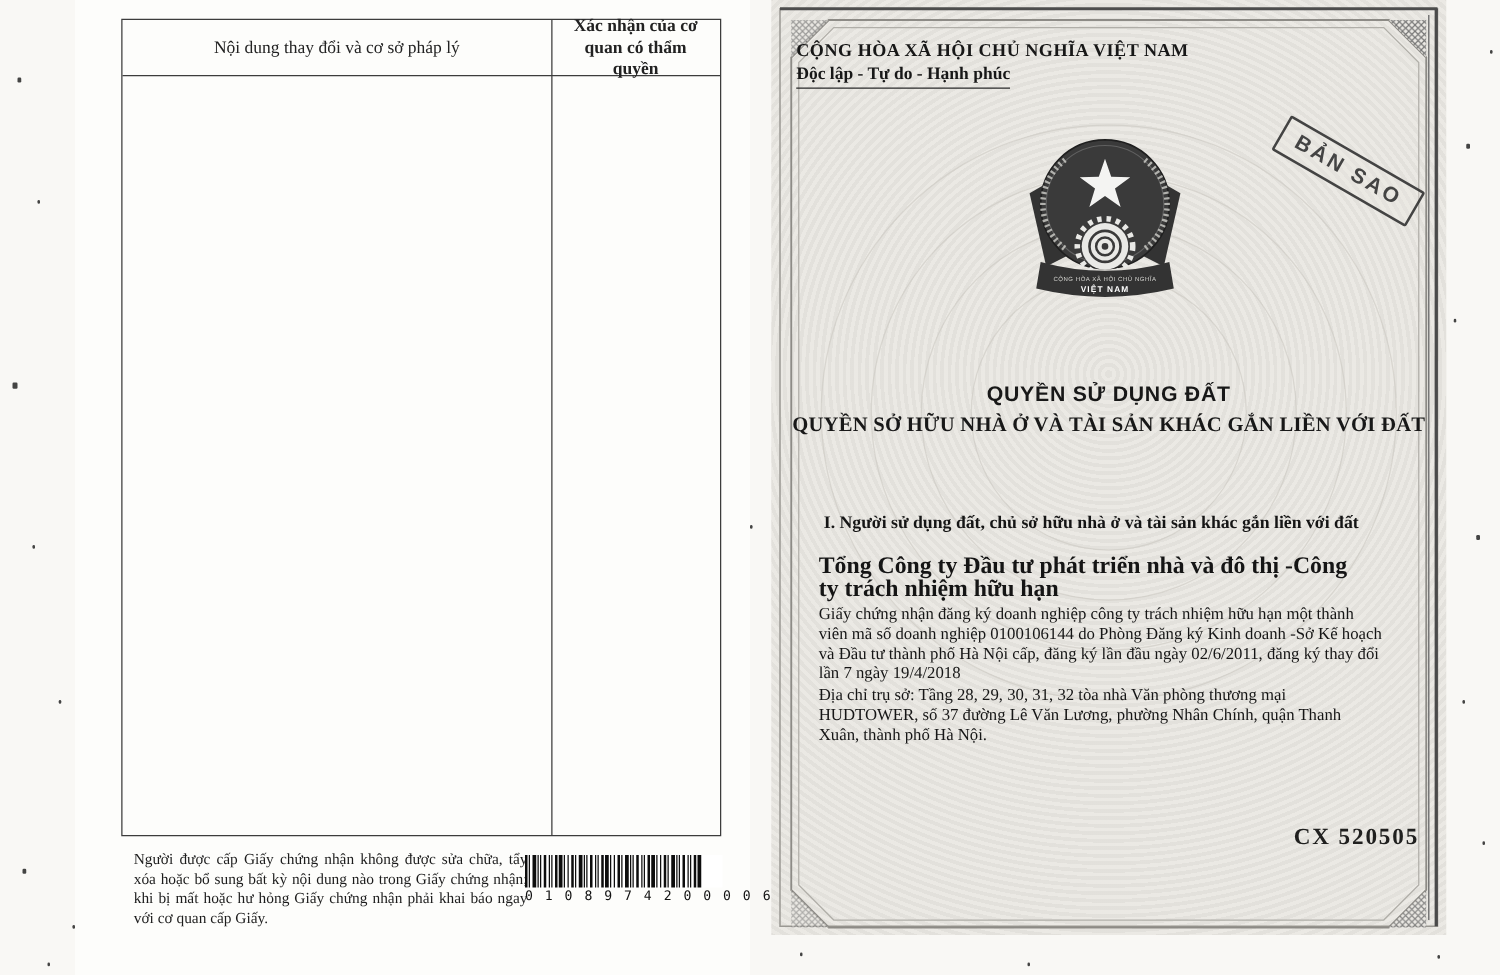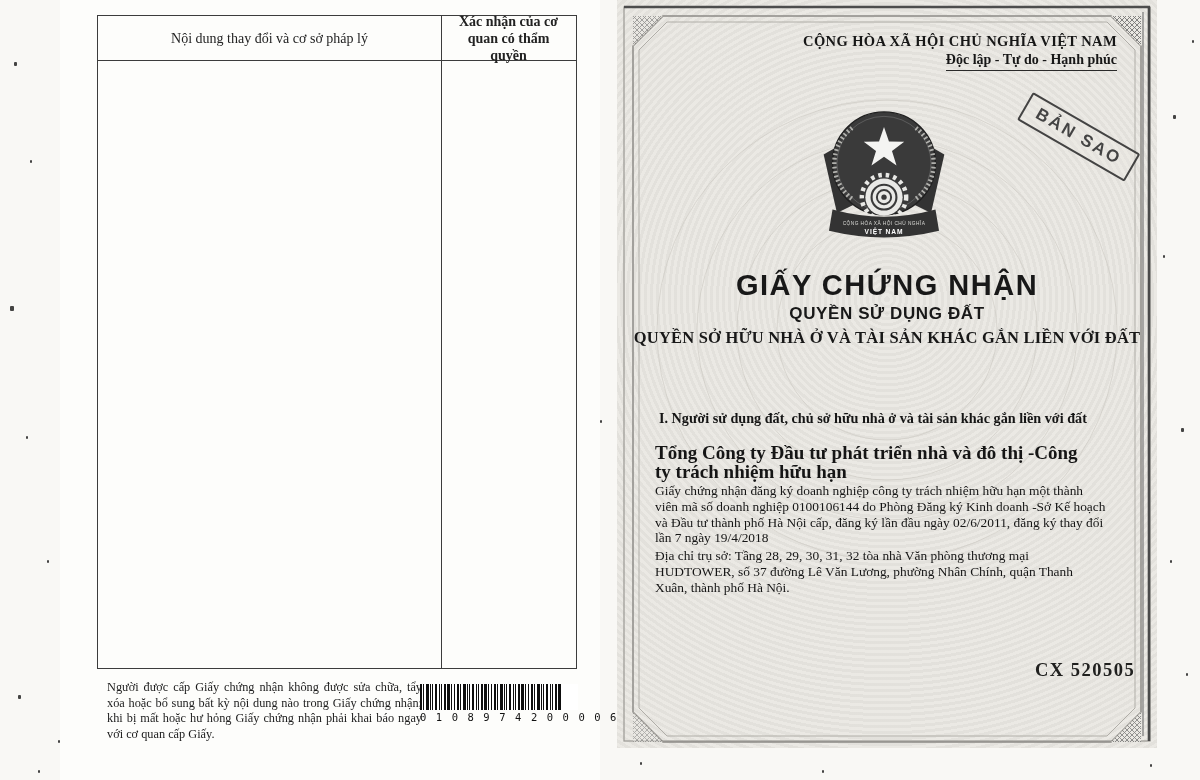--- a/index.html
+++ b/index.html
@@ -19,32 +19,32 @@
   .barcode{position:absolute;left:360px;top:684px;width:158px;}
   .bars{display:flex;align-items:stretch;height:26px;background:#fff;}
   .bars i{display:block;background:#0d0d0d;height:100%;flex:0 0 auto;}
   .digits{margin-top:1px;font-family:"DejaVu Sans Mono",monospace;font-size:10.5px;letter-spacing:1.6px;color:#111;text-align:center;white-space:nowrap;}
   
   .right-page{position:absolute;left:617px;top:0;width:540px;height:748px;background:#eae8e3;
       background-image:
         radial-gradient(circle at 50% 42%, rgba(0,0,0,0.035) 0 2px, transparent 2px 14px),
         repeating-radial-gradient(circle at 50% 40%, rgba(90,90,85,.05) 0 3px, rgba(255,255,255,.04) 3px 6px);}
   .frame-svg{position:absolute;left:0;top:0;}
-  .nat-header{position:absolute;left:20px;top:33px;width:480px;text-align:right;}
+  .nat-header{position:absolute;left:20px;top:33px;width:480px;text-align:left;}
   .nat-line1{font-size:14.5px;font-weight:bold;letter-spacing:.4px;color:#171717;}
   .nat-line2{margin-top:2px;font-size:14px;font-weight:bold;color:#171717;font-family:Liberation Serif, serif;}
   .nat-line2 span{display:inline-block;border-bottom:1.2px solid #2a2a2a;padding-bottom:2px;}
   .stamp{position:absolute;left:416px;top:92px;transform:rotate(30deg);transform-origin:left top;
          border:2.2px solid #2e2e2e;border-radius:2px;padding:4px 12px;font-family:"Liberation Sans","DejaVu Sans",sans-serif;
          font-size:17px;font-weight:bold;letter-spacing:2.5px;color:#2e2e2e;opacity:.88;background:rgba(234,232,227,.35);}
   .emblem{position:absolute;left:196px;top:98px;}
   .title-block{position:absolute;left:0;top:268px;width:540px;text-align:center;
                font-family:"Liberation Sans","DejaVu Sans",sans-serif;color:#181818;}
   .title-l1{font-size:29px;font-weight:bold;letter-spacing:1.5px;line-height:34px;}
-  .title-l2{font-size:17px;font-weight:bold;letter-spacing:.6px;line-height:23px;}
+  .title-l2{font-size:17px;font-weight:bold;letter-spacing:.6px;line-height:23px;margin-top:36px;}
   .title-l3{font-size:16.5px;font-weight:bold;letter-spacing:.2px;line-height:25px;font-family:Liberation Serif, serif;}
   .content{position:absolute;left:26px;top:393px;width:466px;color:#151515;}
   .sec-heading{margin:16px;font-size:14.2px;font-weight:bold;line-height:18px;}
   .owner{margin:6px 0 0 12px;width:440px;font-size:19px;font-weight:bold;line-height:19px;font-family:Liberation Serif, serif;}
   .para{margin:2px 0 0 12px;width:452px;font-size:13.4px;line-height:15.8px;text-align:left;}
   .serial{position:absolute;left:418px;top:660px;font-size:18.5px;font-weight:600;letter-spacing:1.5px;color:#20201f;}
 </style>
 </head>
 <body>
 
@@ -186,21 +186,20 @@
         <circle cx="80" cy="110" r="14" fill="none" stroke="#3a3a3a" stroke-width="2.4"></circle>
         <circle cx="80" cy="110" r="8" fill="none" stroke="#3a3a3a" stroke-width="2.2"></circle>
         <circle cx="80" cy="110" r="3" fill="#3a3a3a"></circle>
       </g>
       <path d="M22,124 Q80,140 138,124 L142,148 Q80,163 18,148 Z" fill="#333"></path>
       <text x="80" y="141" text-anchor="middle" font-size="5.4" fill="#d8d8d4" font-family="Liberation Sans, sans-serif" letter-spacing=".5">CỘNG HÒA XÃ HỘI CHỦ NGHĨA</text>
       <text x="80" y="151" text-anchor="middle" font-size="7.5" font-weight="bold" fill="#ffffff" font-family="Liberation Sans, sans-serif" letter-spacing="1">VIỆT NAM</text>
     </svg>
 
     <div class="title-block">
-      <div class="title-l1">GIẤY CHỨNG NHẬN</div>
       <div class="title-l2">QUYỀN SỬ DỤNG ĐẤT</div>
       <div class="title-l3">QUYỀN SỞ HỮU NHÀ Ở VÀ TÀI SẢN KHÁC GẮN LIỀN VỚI ĐẤT</div>
     </div>
 
     <div class="content">
       <p class="sec-heading">I. Người sử dụng đất, chủ sở hữu nhà ở và tài sản khác gắn liền với đất</p>
       <p class="owner">Tổng Công ty Đầu tư phát triển nhà và đô thị -Công ty trách nhiệm hữu hạn</p>
       <p class="para">Giấy chứng nhận đăng ký doanh nghiệp công ty trách nhiệm hữu hạn một thành viên mã số doanh nghiệp 0100106144 do Phòng Đăng ký Kinh doanh -Sở Kế hoạch và Đầu tư thành phố Hà Nội cấp, đăng ký lần đầu ngày 02/6/2011, đăng ký thay đổi lần 7 ngày 19/4/2018</p>
       <p class="para">Địa chỉ trụ sở: Tầng 28, 29, 30, 31, 32 tòa nhà Văn phòng thương mại HUDTOWER, số 37 đường Lê Văn Lương, phường Nhân Chính, quận Thanh Xuân, thành phố Hà Nội.</p>
     </div>

